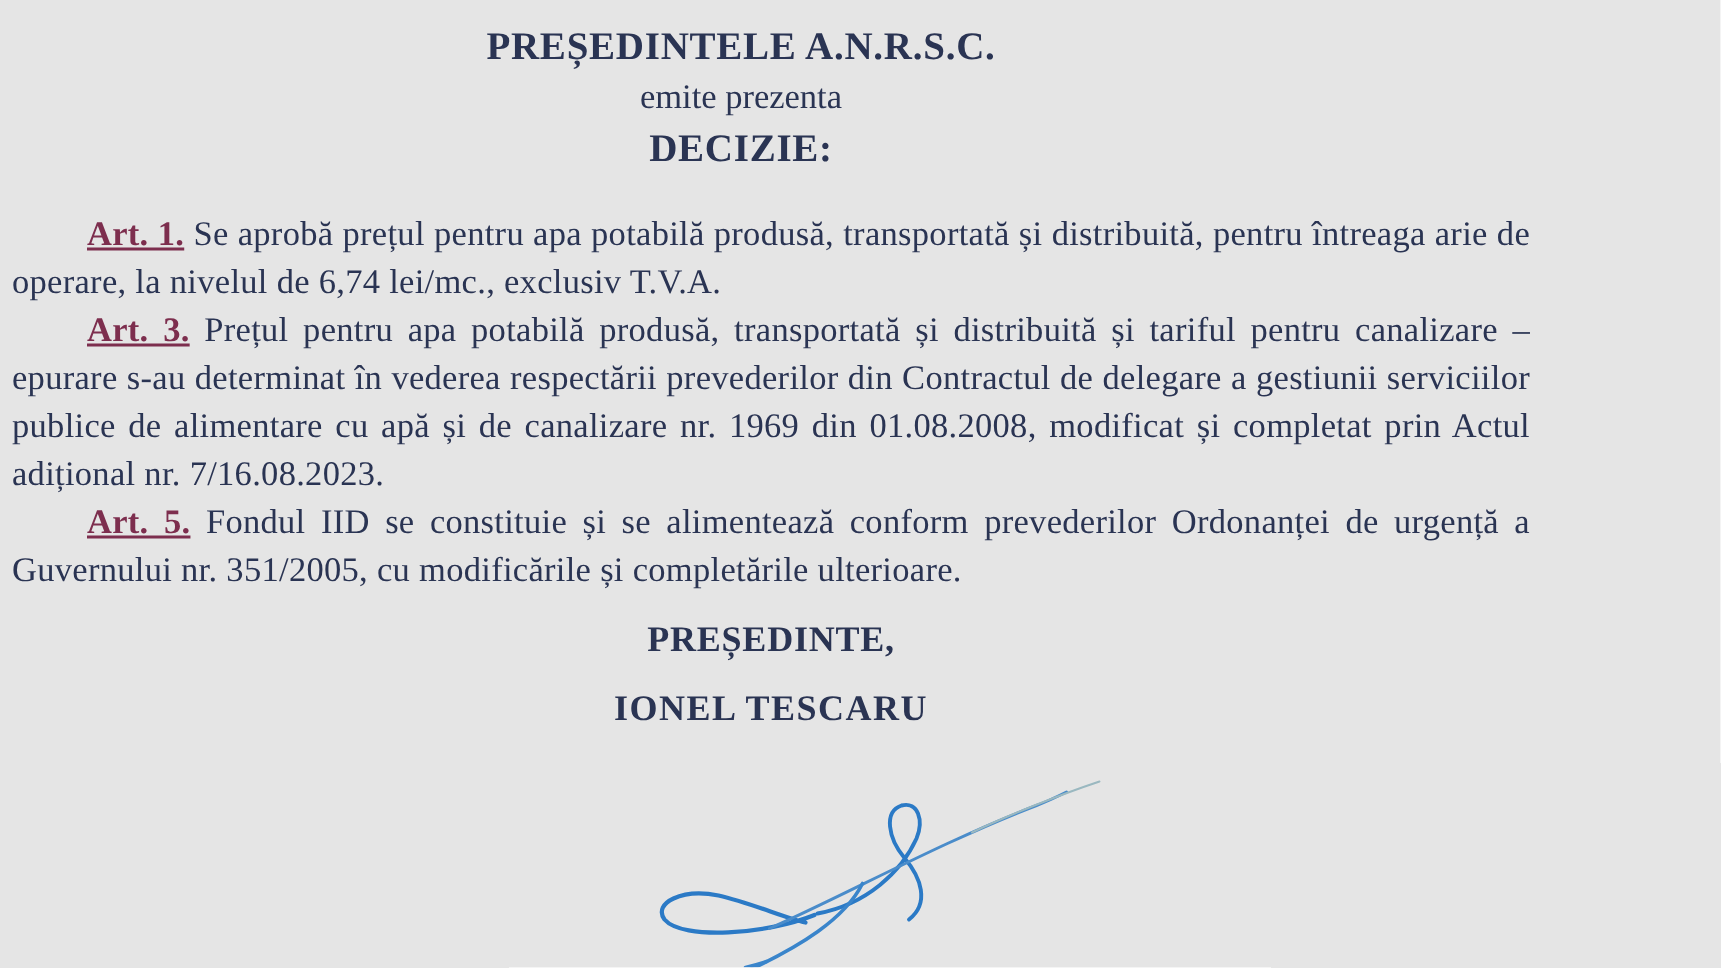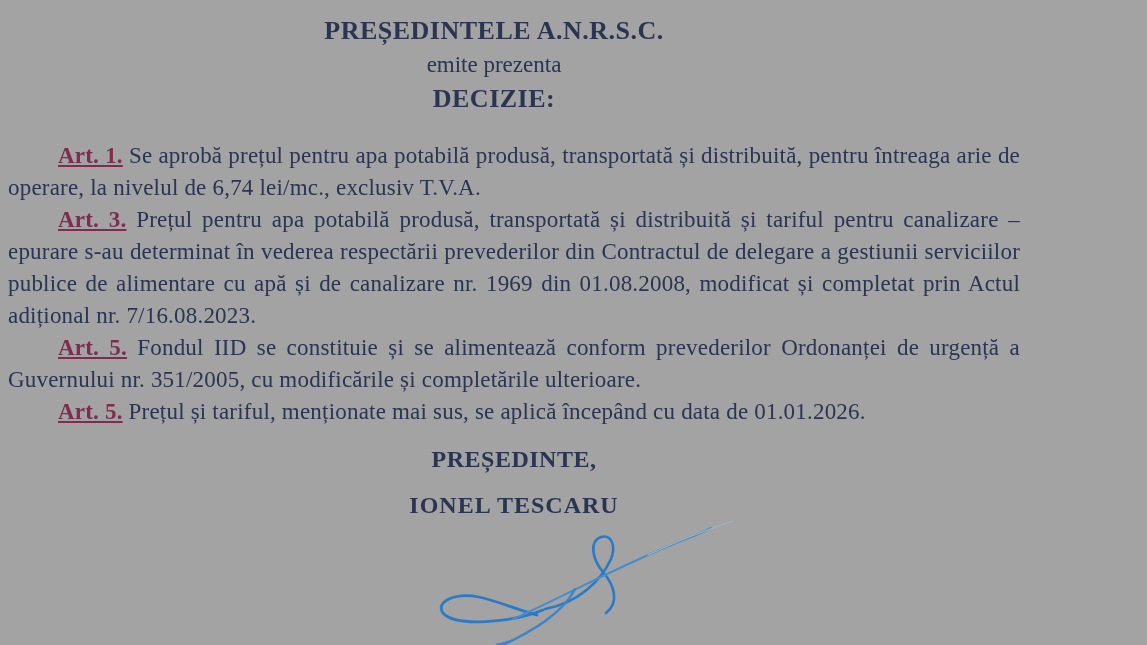--- a/index.html
+++ b/index.html
@@ -4,21 +4,21 @@
 <style>
   html, body {
     margin: 0;
     padding: 0;
     background: #ffffff;
   }
   .page {
     position: relative;
     width: 1147px;
     height: 645px;
-    background: #a3a3a3;
+    background: #e5e5e5;
     overflow: hidden;
     font-family: "Liberation Serif", "DejaVu Serif", serif;
     color: #2a3453;
   }
   .doc-header {
     width: 1012px;
     margin: 14px 0 0 8px;
     text-align: center;
     transform: translateX(-20px);
   }
@@ -92,21 +92,20 @@
   <div class="doc-header">
     <div class="issuer">PREȘEDINTELE A.N.R.S.C.</div>
     <div class="intro">emite prezenta</div>
     <div class="title">DECIZIE:</div>
   </div>
 
   <div class="doc-body">
     <p class="article"><span class="art-label">Art. 1.</span> <span>Se aprobă prețul pentru apa potabilă produsă, transportată și distribuită, pentru întreaga arie de operare, la nivelul de 6,74 lei/mc., exclusiv T.V.A.</span></p>
     <p class="article"><span class="art-label">Art. 3.</span> <span>Prețul pentru apa potabilă produsă, transportată și distribuită și tariful pentru canalizare – epurare s-au determinat în vederea respectării prevederilor din Contractul de delegare a gestiunii serviciilor publice de alimentare cu apă și de canalizare nr. 1969 din 01.08.2008, modificat și completat prin Actul adițional nr. 7/16.08.2023.</span></p>
     <p class="article"><span class="art-label">Art. 5.</span> <span>Fondul IID se constituie și se alimentează conform prevederilor Ordonanței de urgență a Guvernului nr. 351/2005, cu modificările și completările ulterioare.</span></p>
-    <p class="article"><span class="art-label">Art. 5.</span> <span>Prețul și tariful, menționate mai sus, se aplică începând cu data de 01.01.2026.</span></p>
   </div>
 
   <div class="signature-block">
     <div class="role">PREȘEDINTE,</div>
     <div class="name">IONEL TESCARU</div>
   </div>
 
   <svg class="signature-ink" viewBox="0 0 345 132" xmlns="http://www.w3.org/2000/svg" fill="none">
 
     <path d="M 150 97 C 118 110 62 114 50 100 C 42 89 62 79 86 84 C 108 89 130 99 144 102" stroke="#2b7ac6" stroke-width="2.8" stroke-linecap="round"></path>

